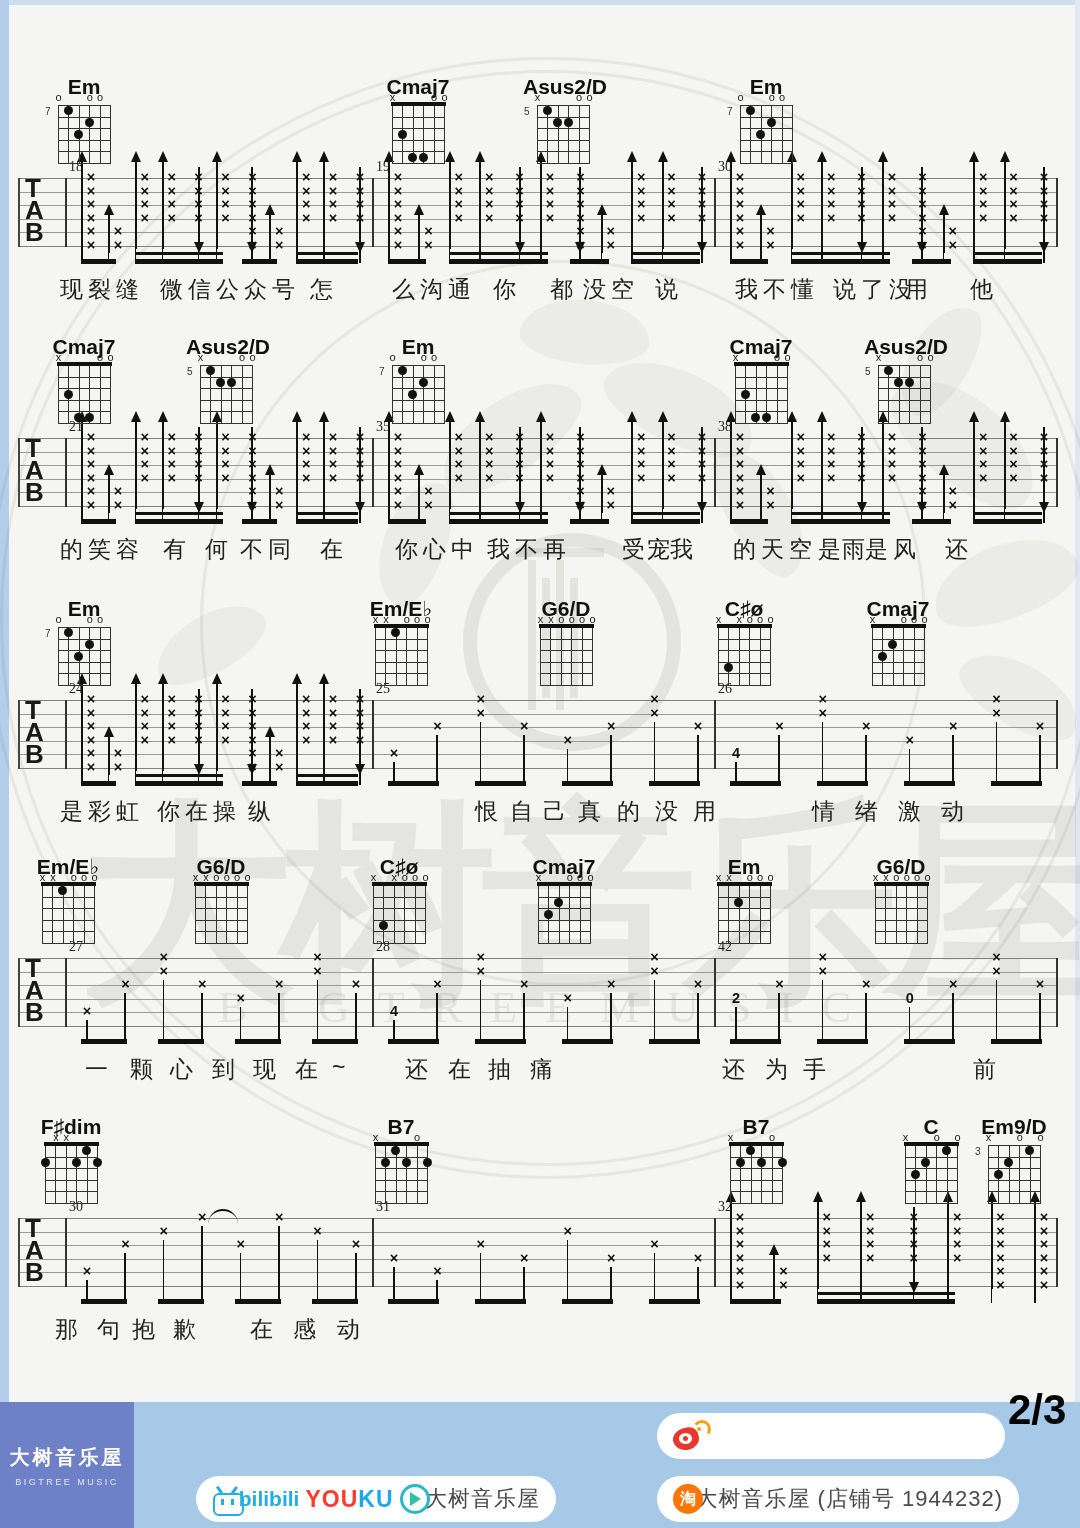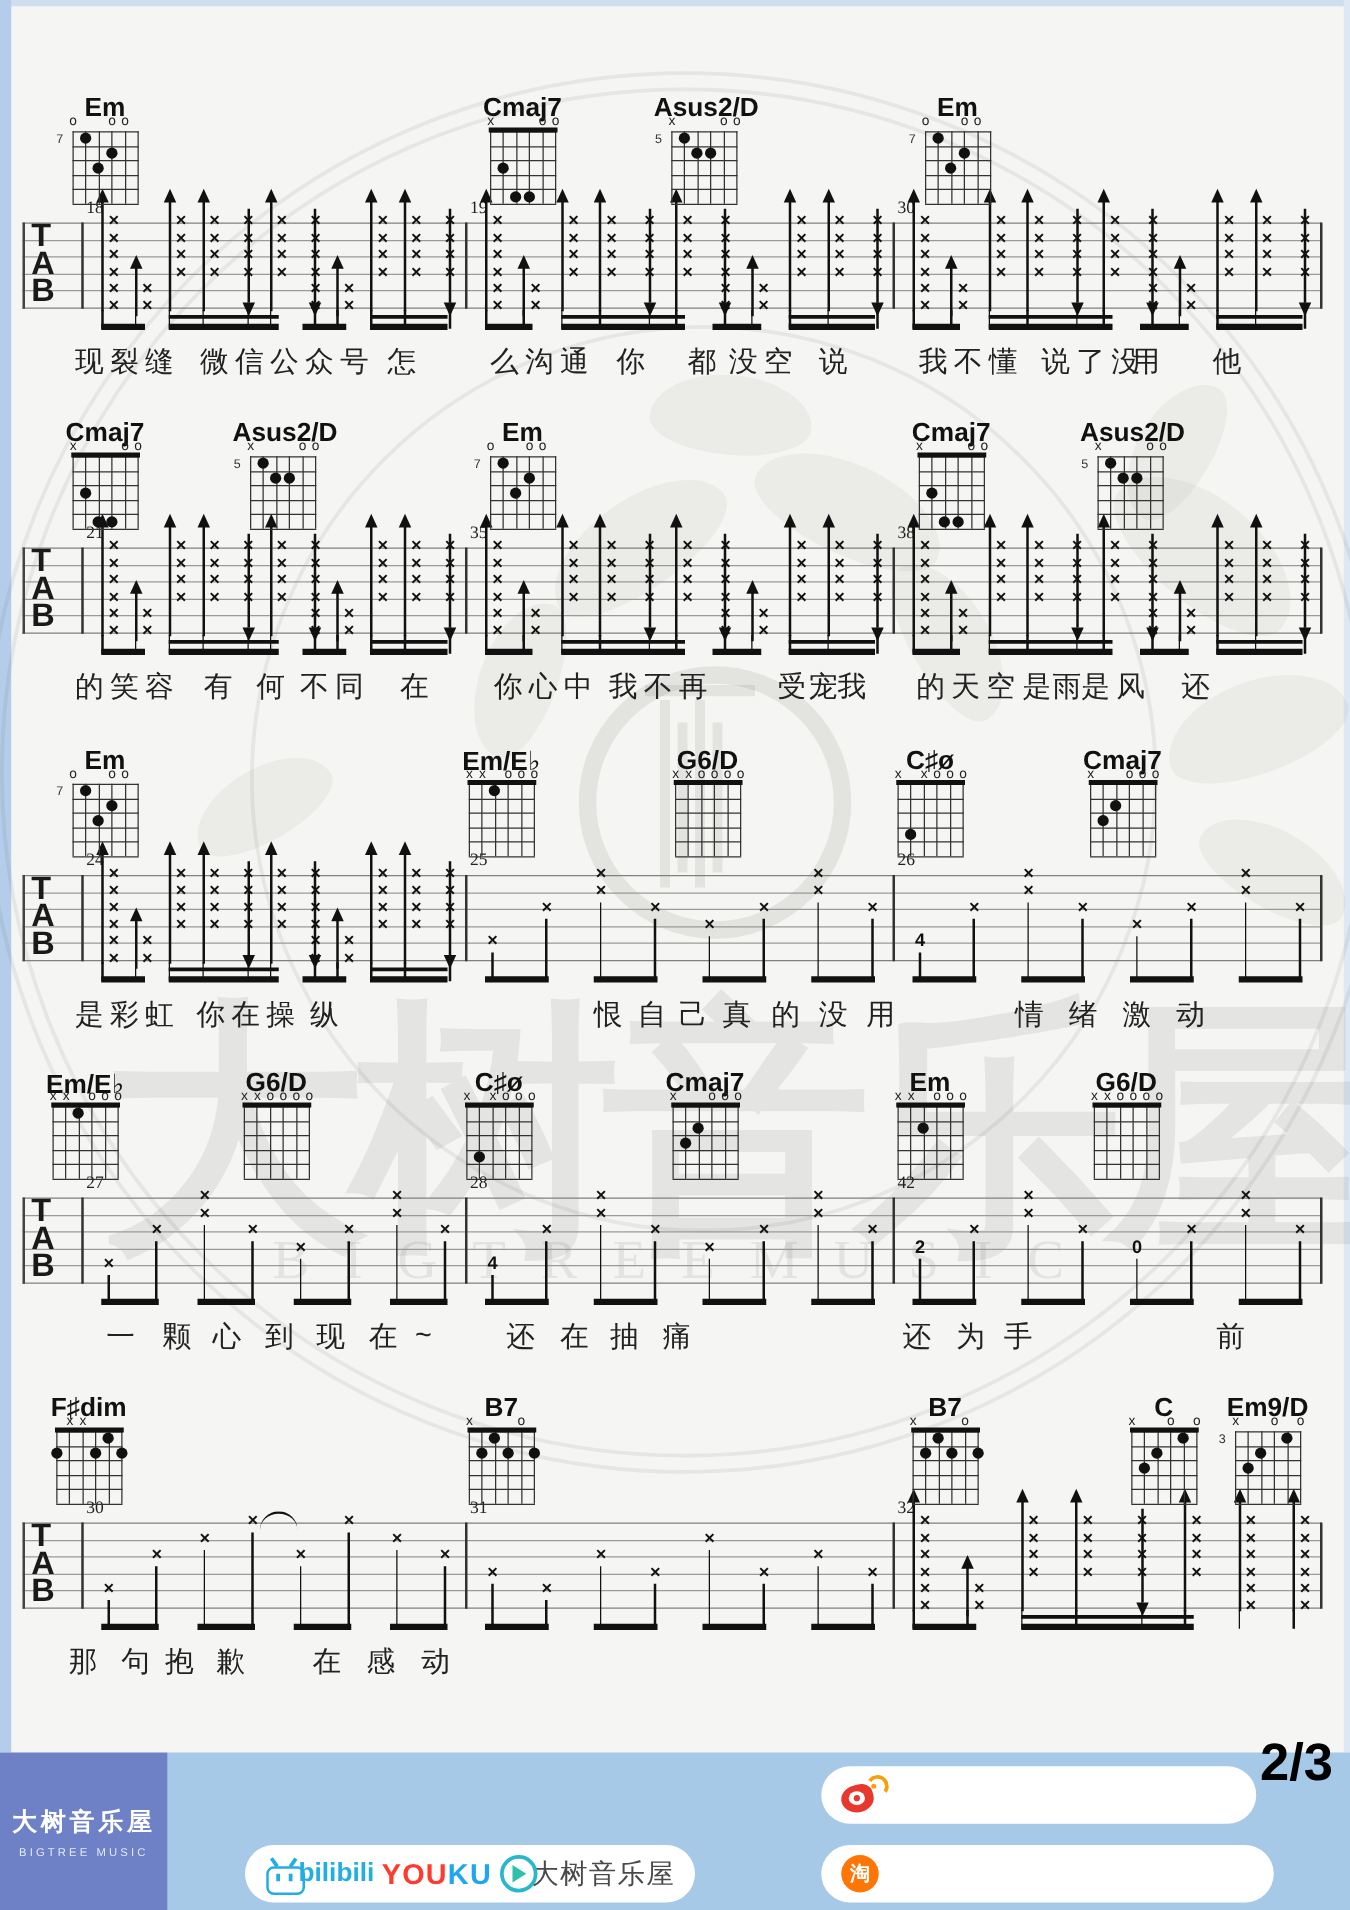--- a/index.html
+++ b/index.html
@@ -1536,16 +1536,17 @@
         <div class=" abs nosel" style="left: 10px; top: 16px; width: 5px; height: 5px; background: rgb(232, 55, 44); border-radius: 50%;"></div>
         <div class=" abs nosel" style="left: 20px; top: 0px; width: 12px; height: 12px; border-width: 3px; border-style: solid; border-color: rgb(247, 160, 10) rgb(247, 160, 10) transparent transparent; border-image: initial; border-radius: 50%; transform: rotate(-10deg);"></div>
         <div class=" abs nosel" style="left: 24px; top: 7px; width: 4px; height: 4px; background: rgb(247, 160, 10); border-radius: 50%;"></div>
       </span>
   </div>
 
   <div class="pill" style="left:657px;top:1476px;width:362px;">
     <span id="ic-taobao" style="position: relative; display: inline-block; width: 30px; height: 30px;">
         <div class=" abs nosel" style="left: 0px; top: 0px; width: 30px; height: 30px; background: rgb(255, 117, 6); border-radius: 50%; color: rgb(255, 255, 255); font-size: 16px; font-weight: bold; display: flex; align-items: center; justify-content: center;">淘</div>
       </span>
+    <span class="pill-text" style="letter-spacing:1px;">大树音乐屋 (店铺号 1944232)</span>
   </div>
 
   <div class="page-num">2/3</div>
 </div>
 
 </body></html>

